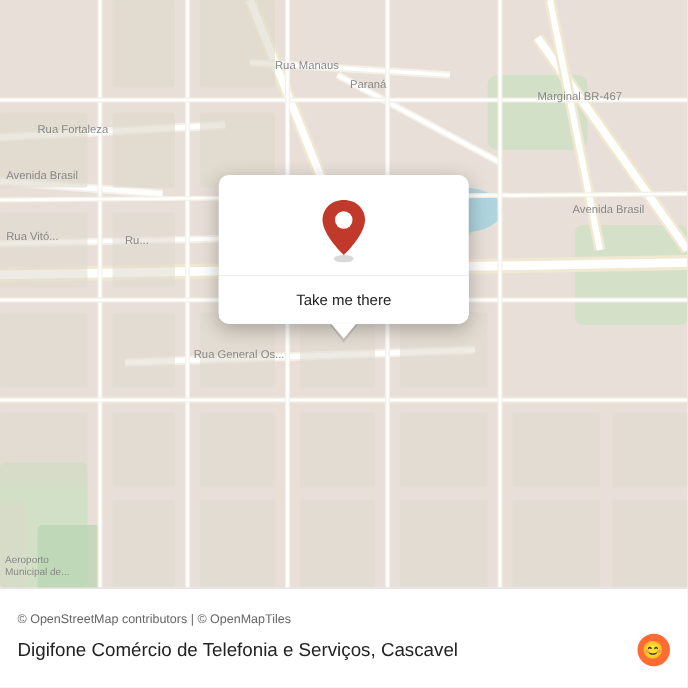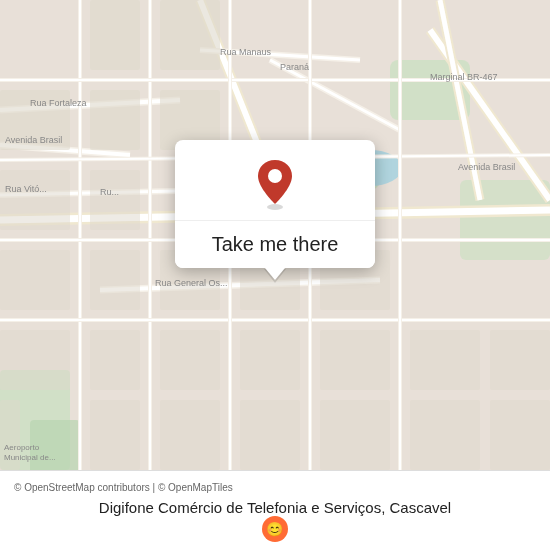--- a/index.html
+++ b/index.html
@@ -46,21 +46,20 @@
     }
 
     .attribution a, .attribution span {
       color: #666;
     }
 
     .place-row {
       display: flex;
       align-items: center;
       justify-content: space-between;
-      flex-direction: column;
     }
 
     .place-name {
       font-size: 15px;
       color: #222;
       font-weight: 400;
     }
 
     .moovit-logo {
       display: flex;
@@ -103,21 +102,21 @@
       justify-content: center;
       padding: 18px 0 10px 0;
     }
 
     .popup-button {
       background: white;
       border: none;
       border-top: 1px solid #eee;
       width: 100%;
       padding: 12px 0;
-      font-size: 20px;
+      font-size: 12px;
       font-weight: 500;
       color: #222;
       cursor: pointer;
       border-radius: 0 0 8px 8px;
       text-align: center;
     }
 
     
     .map-popup::after {
       content: '';

